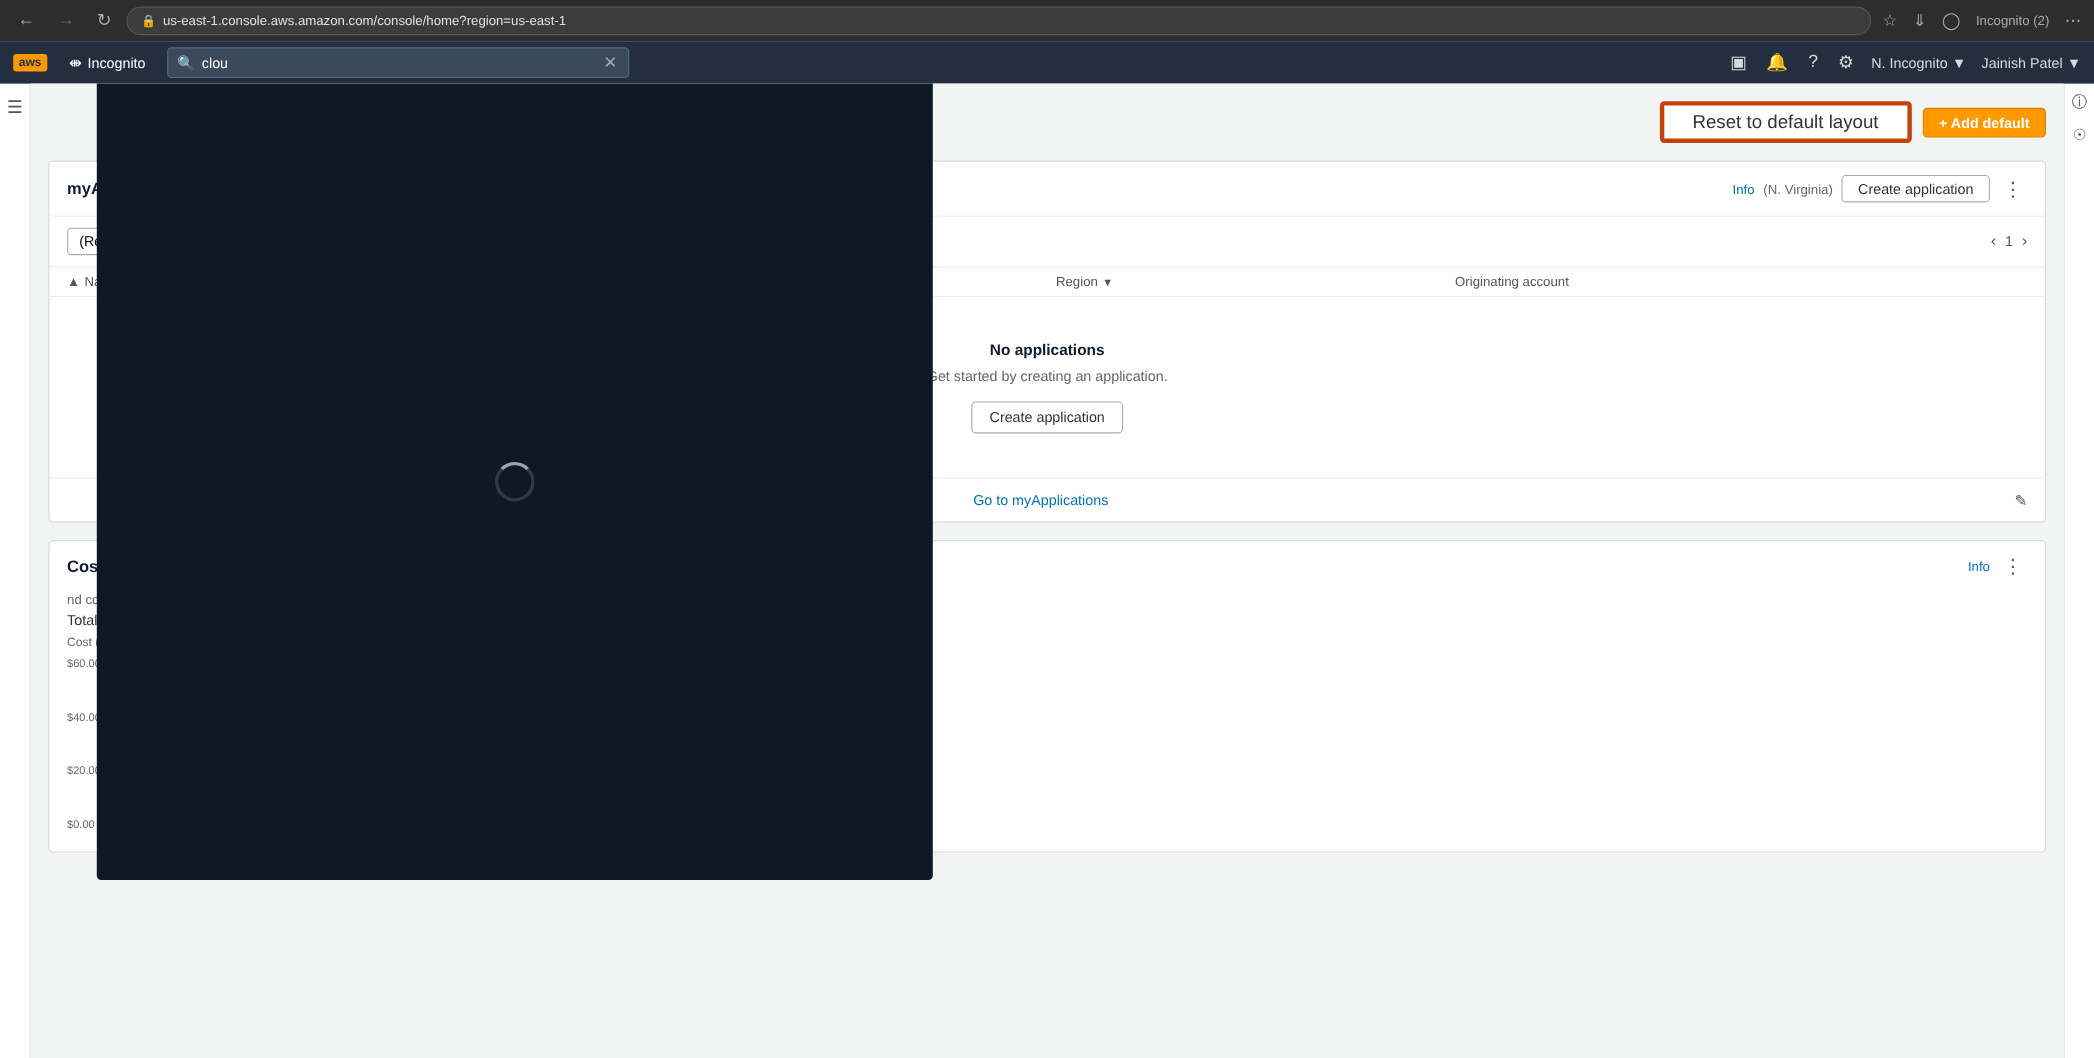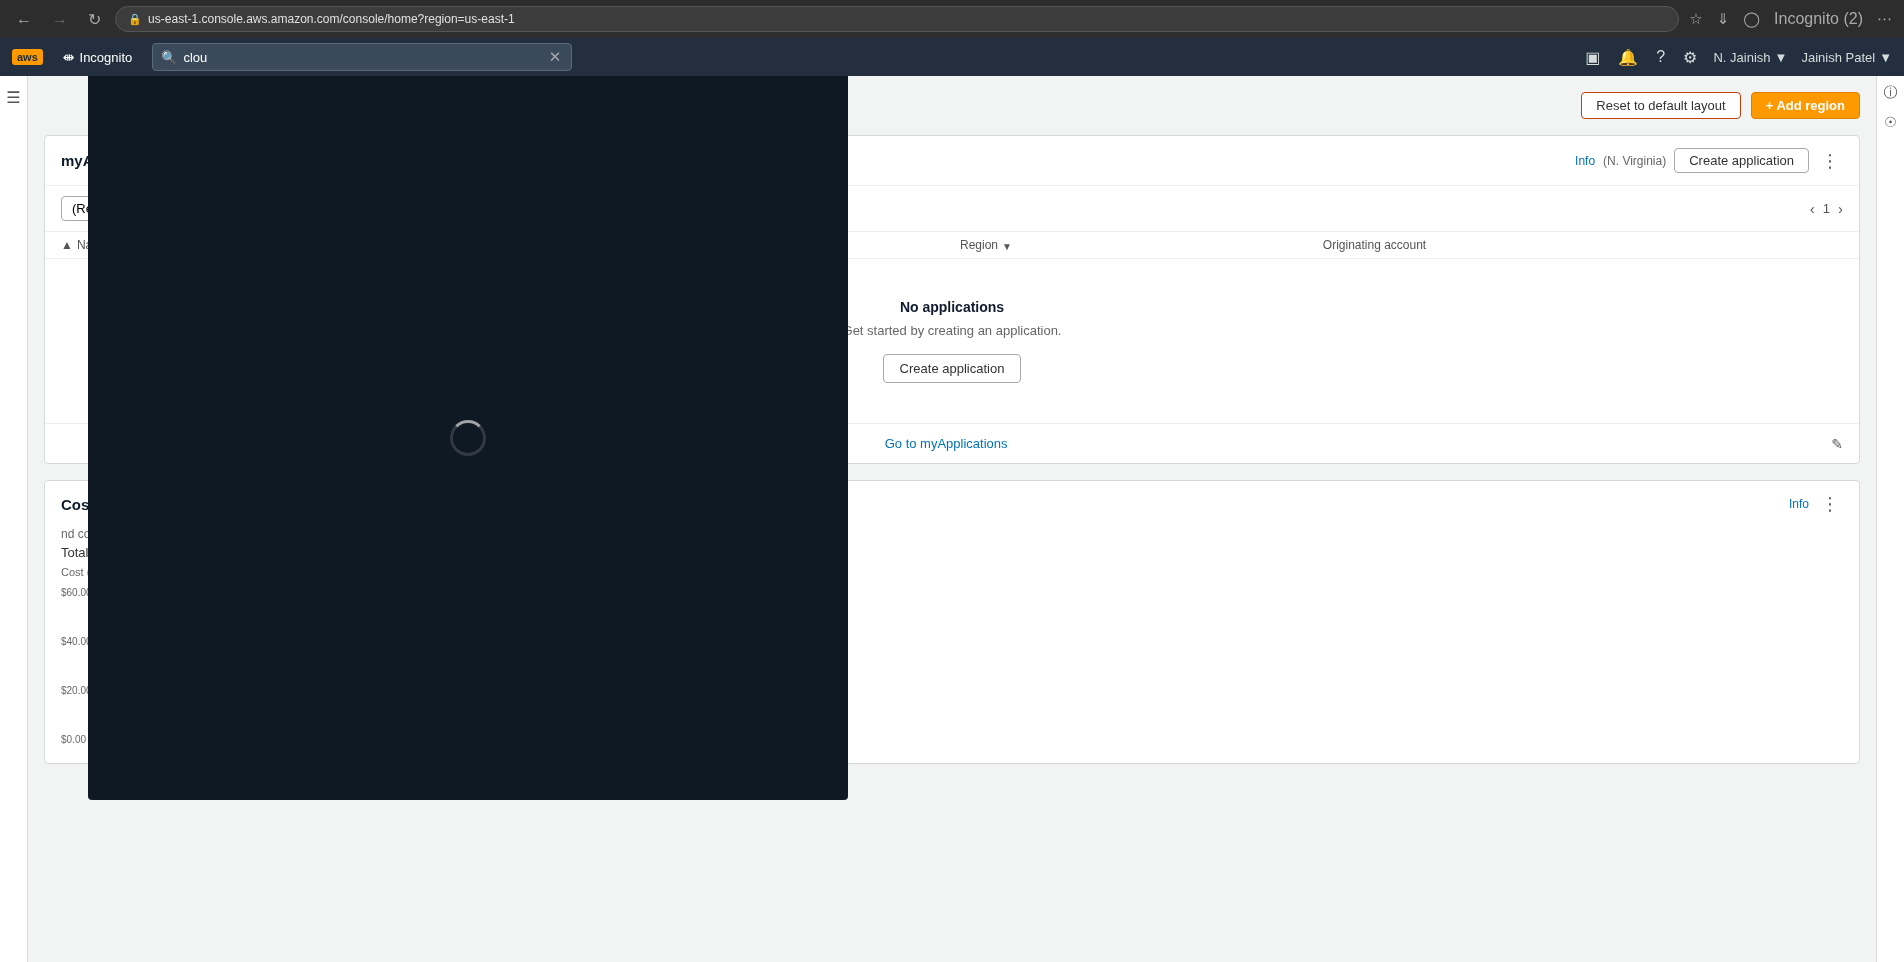--- a/index.html
+++ b/index.html
@@ -190,24 +190,24 @@
     
     .widget-toolbar {
       display: flex;
       justify-content: flex-end;
       align-items: center;
       gap: 10px;
       margin-bottom: 16px;
     }
     .reset-layout-btn {
       background: #fff;
-      border: 1px solid #c2410c;
-      border-radius: 4px;
-      padding: 5px 14px;
-      font-size: 13px;
+      border: 4px solid #c2410c;
+      border-radius: 4px;
+      padding: 5px 26px;
+      font-size: 17px;
       cursor: pointer;
       color: #333;
     }
     .add-widgets-btn {
       background: #ff9900;
       border: 1px solid #e08000;
       border-radius: 4px;
       padding: 5px 14px;
       font-size: 13px;
       cursor: pointer;
@@ -451,21 +451,21 @@
   <button class="browser-nav-btn" disabled="">→</button>
   <button class="browser-nav-btn">↻</button>
   <div class="browser-address-bar">
     <span class="lock-icon">🔒</span>
     <span>us-east-1.console.aws.amazon.com/console/home?region=us-east-1</span>
   </div>
   <div class="browser-actions">
     <button class="browser-action-btn">☆</button>
     <button class="browser-action-btn">⇓</button>
     <button class="browser-action-btn">◯</button>
-    <button class="browser-action-btn" style="font-size:16px;">Incognito (2)</button>
+    <button class="browser-action-btn" style="font-size:12px;">Incognito (2)</button>
     <button class="browser-action-btn">⋯</button>
   </div>
 </div>
 
 <div class="aws-topnav">
   <div class="aws-logo">
     <span class="aws-logo-box">aws</span>
   </div>
   <button class="services-btn">
     <span style="font-size:14px;">⇼</span>
@@ -475,21 +475,21 @@
     <span class="search-icon-nav">🔍</span>
     <input class="nav-search-input" type="text" value="clou" style="">
     <button class="nav-search-clear">✕</button>
   </div>
   <div class="nav-right">
     <button class="nav-right-btn">▣</button>
     <button class="nav-right-btn">🔔</button>
     <button class="nav-right-btn">?</button>
     <button class="nav-right-btn">⚙</button>
     <button class="nav-region-btn">
-      <span>N. Jainish</span>
+      <span>N. Incognito</span>
       <span>▼</span>
     </button>
     <button class="nav-user-btn">
       <span>Jainish Patel</span>
       <span>▼</span>
     </button>
   </div>
 
   <div class="search-dropdown">
     <div class="loading-spinner"></div>
@@ -501,21 +501,21 @@
   <div class="sidebar">
     <button class="sidebar-toggle">
       <span>☰</span>
     </button>
   </div>
 
   <div class="content-area">
 
     <div class="widget-toolbar">
       <button class="reset-layout-btn">Reset to default layout</button>
-      <button class="add-widgets-btn">+ Add region</button>
+      <button class="add-widgets-btn">+ Add default</button>
     </div>
 
     <div class="widget">
       <div class="widget-header">
         <span class="widget-title">
           <span>myApplications (0)</span>
         </span>
         <a class="info-link">Info</a>
         <span class="widget-subtitle">(N. Virginia)</span>
         <button class="create-app-btn">Create application</button>

